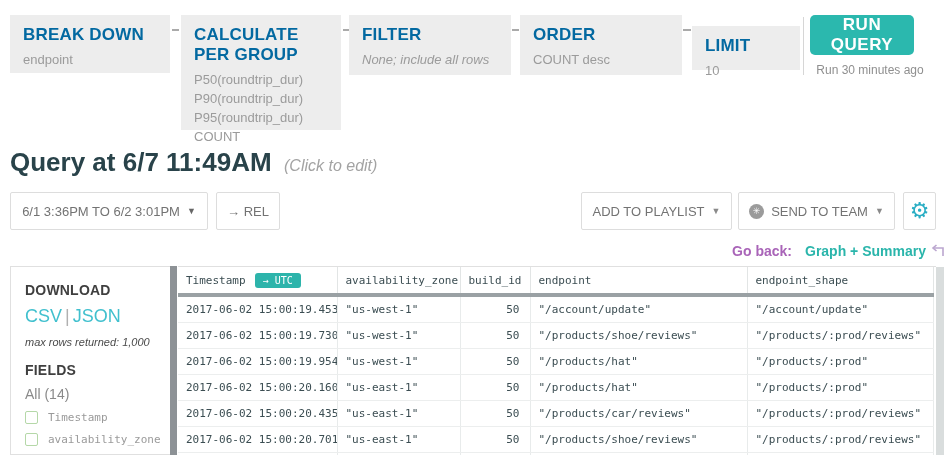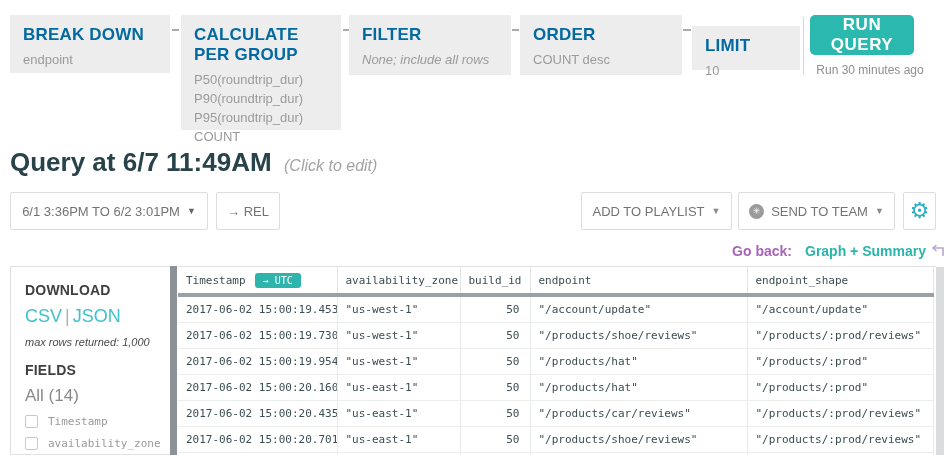--- a/index.html
+++ b/index.html
@@ -43,21 +43,21 @@
 
   
   .sidebar { position:absolute; left:10px; top:266px; width:160px; height:189px;
     border:1px solid #e0e0e0; border-right:none; background:#fff; padding:15px 0 0 14px; }
   .sb-h { font-size:14px; font-weight:bold; color:#3f3f3f; letter-spacing:.2px; }
   .sb-links { margin-top:8px; font-size:18px; }
   .sb-links a { color:#41c0ce; text-decoration:none; cursor:pointer; }
   .sb-sep { color:#b0b0b0; margin:0 3px; }
   .sb-note { margin-top:9px; font-size:11px; font-style:italic; color:#4a4a4a; }
   .sb-fields-h { margin-top:14px; }
-  .sb-all { margin-top:8px; font-size:17px; color:#8a8a8a; }
+  .sb-all { margin-top:8px; font-size:14px; color:#8a8a8a; }
   .fieldrow { display:flex; align-items:center; gap:10px; margin-top:9px; }
   .cb { width:13px; height:13px; border:1px solid #b5d8a8; border-radius:2px; background:#fff; flex:0 0 auto; cursor:pointer; }
   .fieldrow .flabel { font-family:"DejaVu Sans Mono", monospace; font-size:11px; color:#9a9a9a; }
   .sb-scroll { position:absolute; left:170px; top:266px; width:7px; height:189px; background:#8d9296; }
 
   
   .tablewrap { position:absolute; left:178px; top:266px; width:758px; height:189px;
     border-top:1px solid #e0e0e0; overflow:hidden; background:#fff; }
   table { border-collapse:collapse; table-layout:fixed; width:755px;
     font-family:"DejaVu Sans Mono", monospace; font-size:11px; color:#3b4d52; }

